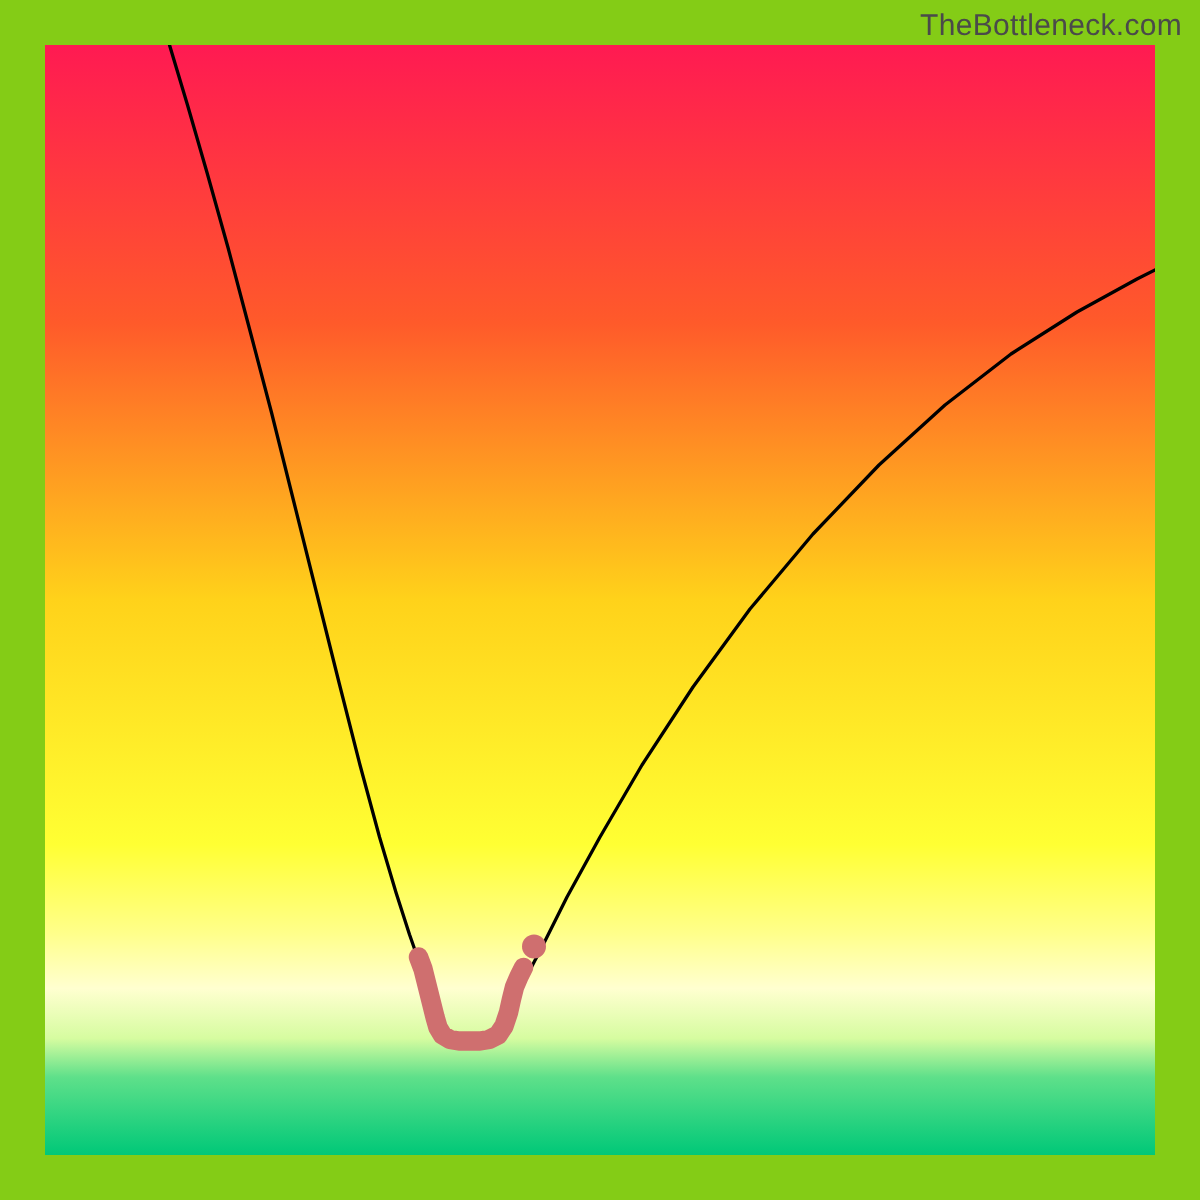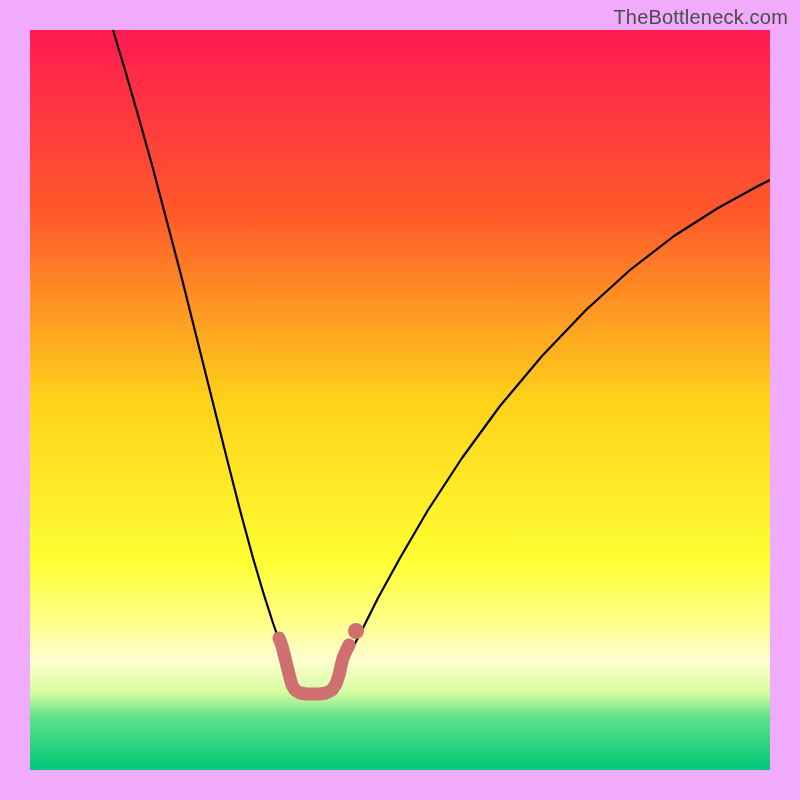--- a/index.html
+++ b/index.html
@@ -10,21 +10,21 @@
     background: #000;
     font-family: Arial, Helvetica, sans-serif;
     overflow: hidden;
   }
   .frame {
     position: absolute;
     left: 0;
     top: 0;
     width: 800px;
     height: 800px;
-    background: #f0abfc;
+    background: #84cc16;
   }
   .plot-area {
     position: absolute;
     left: 30px;
     top: 30px;
     width: 740px;
     height: 740px;
     overflow: hidden;
   }
   .attribution {

